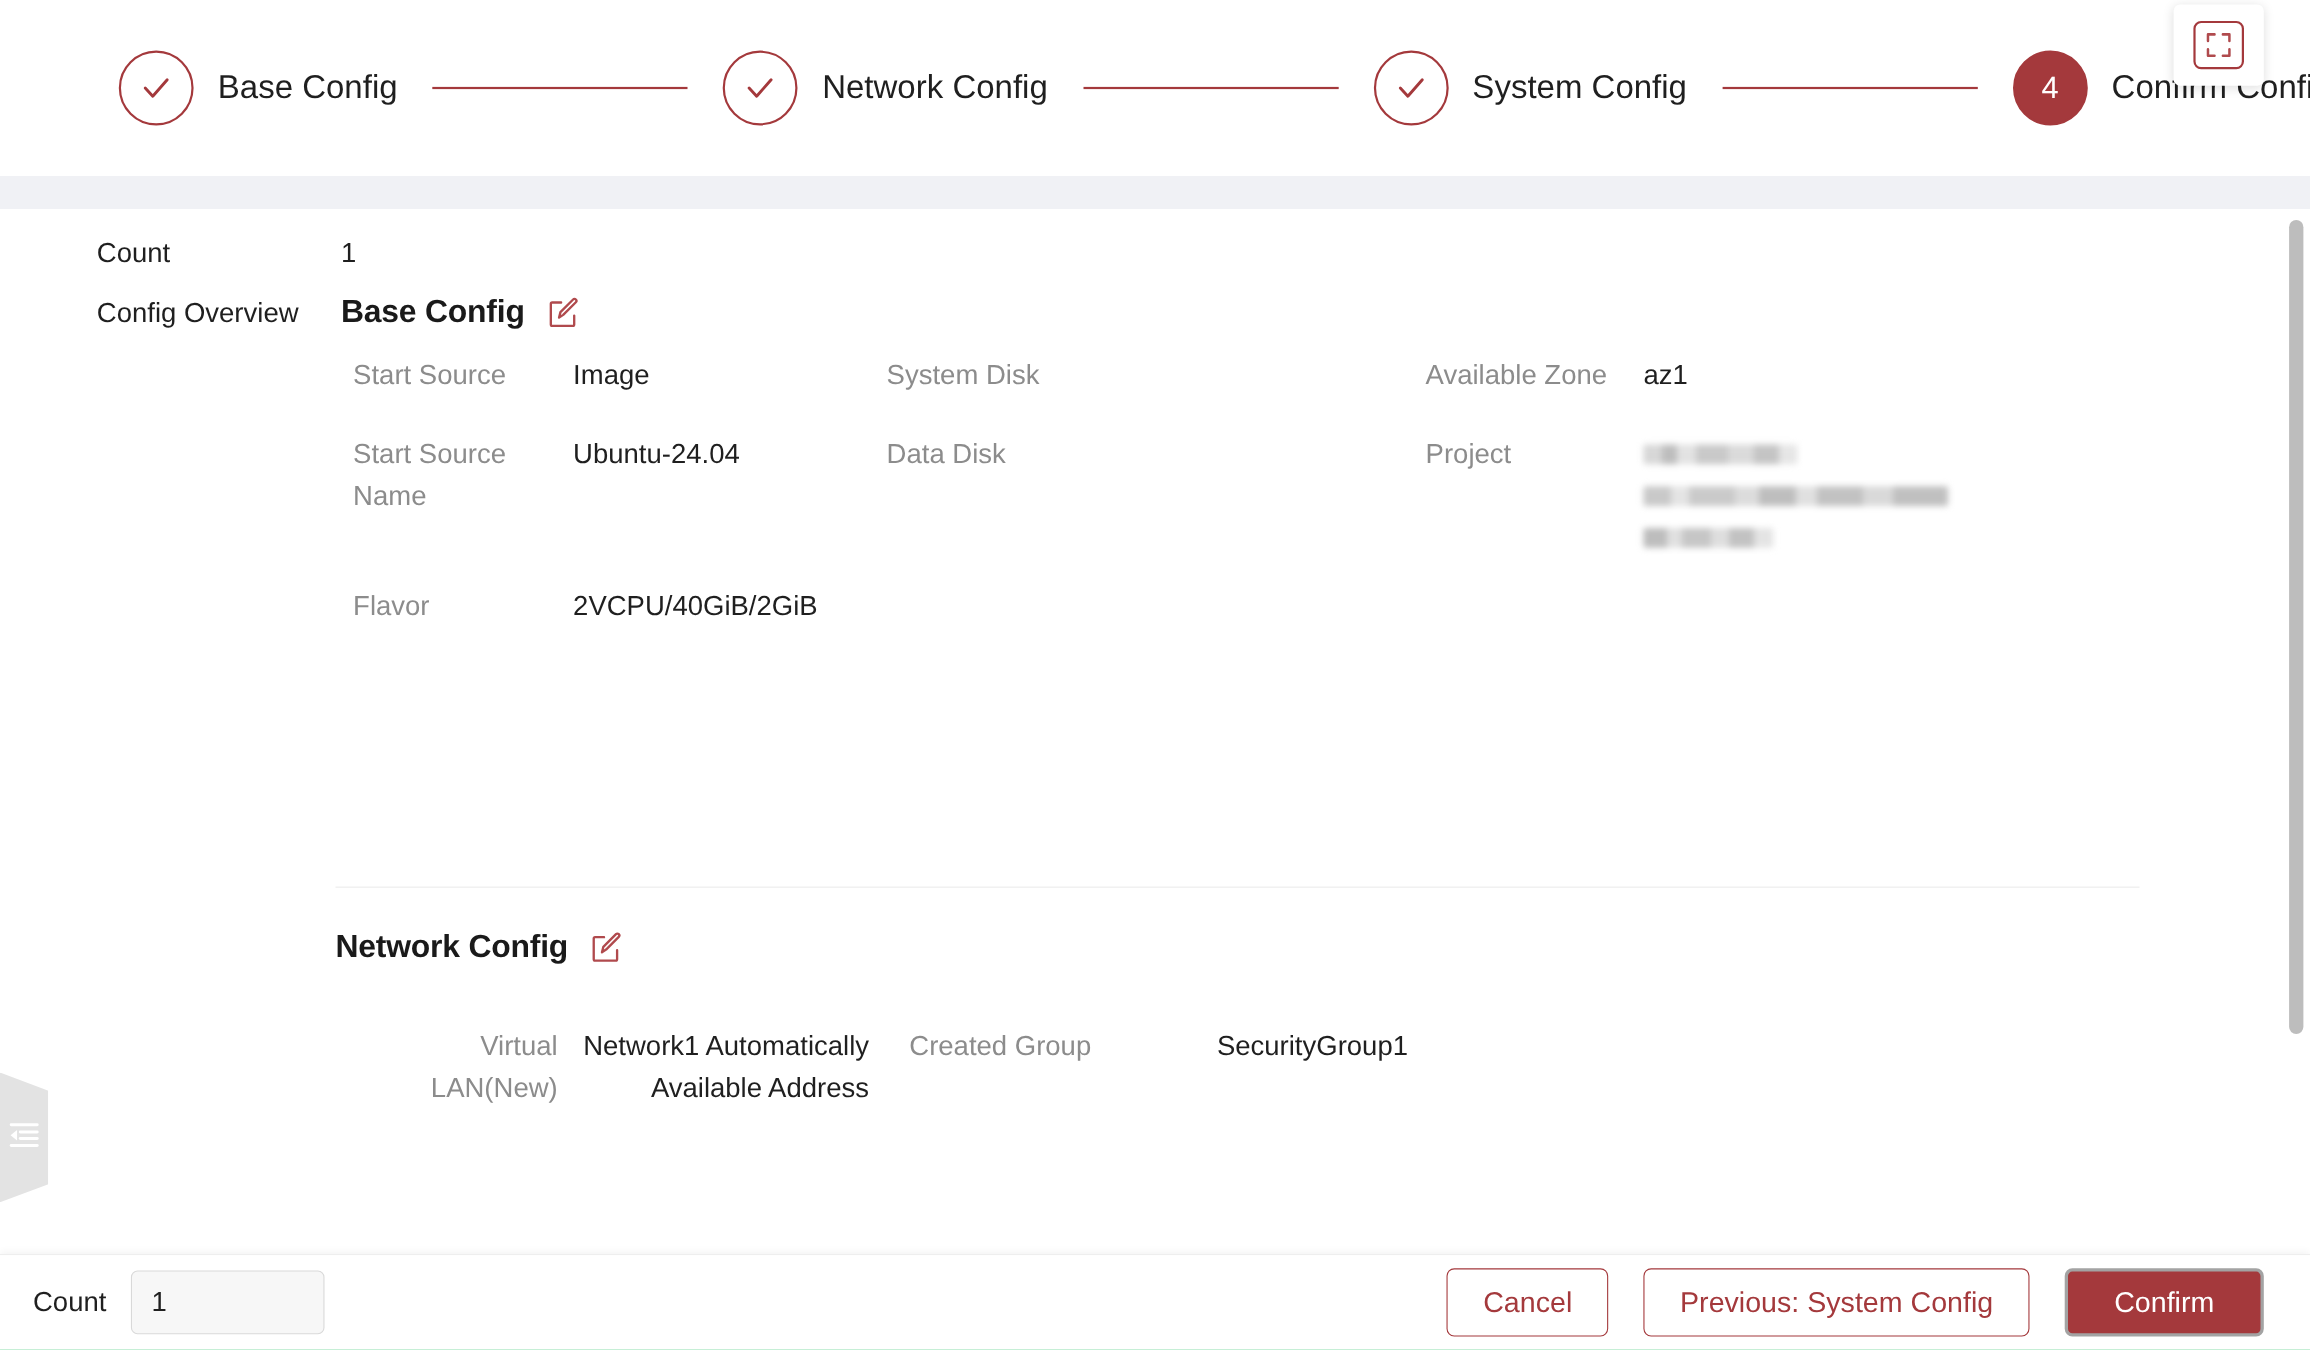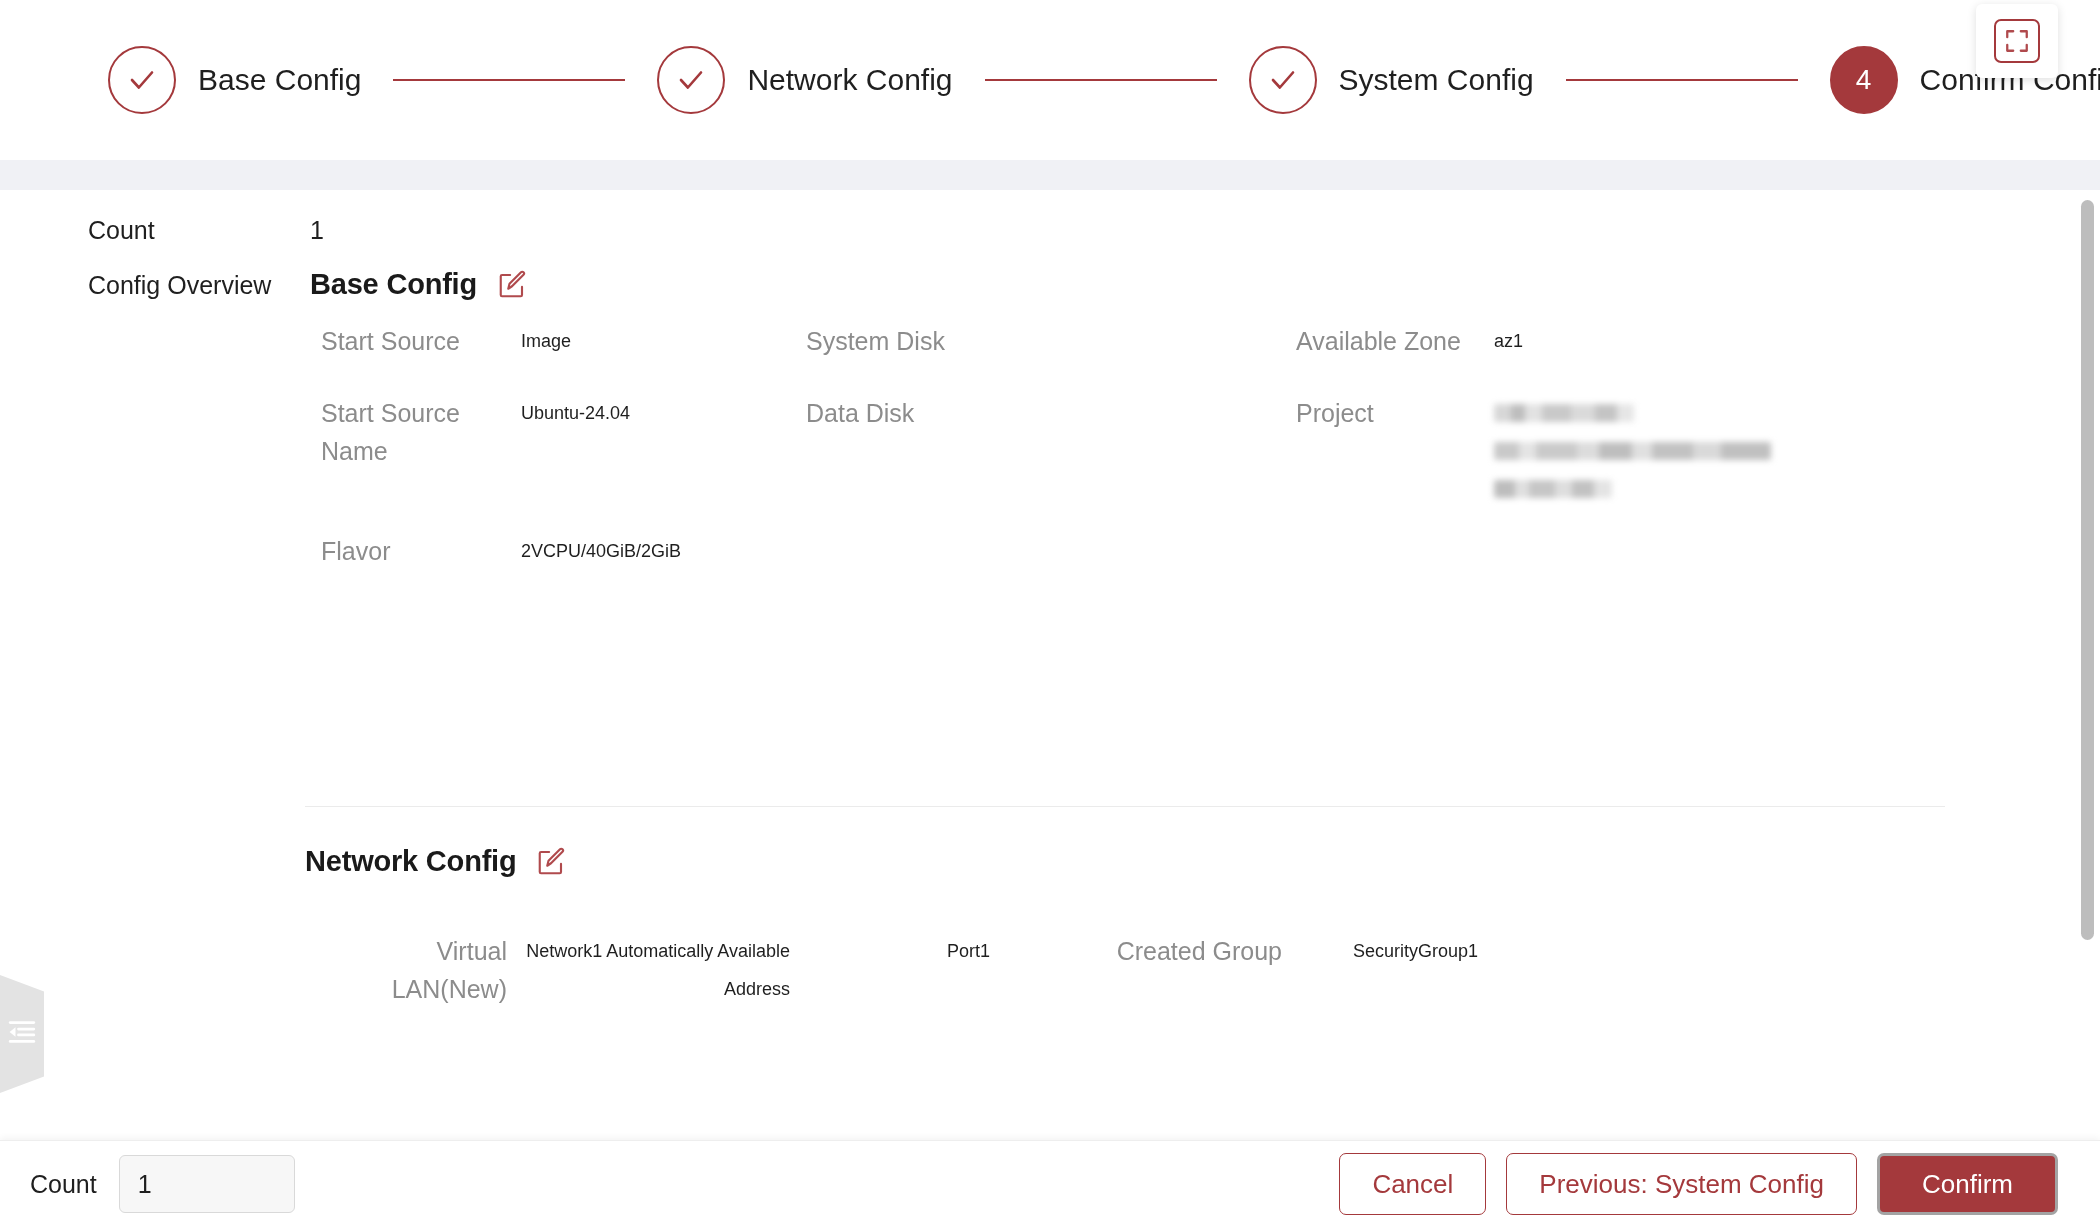--- a/index.html
+++ b/index.html
@@ -74,21 +74,21 @@
     display: grid;
     grid-template-columns: 200px 285px 200px 290px 198px 420px;
     column-gap: 0px;
     row-gap: 0px;
   }
   .dl {
     font-size: 25px; color: #8c8c8c; line-height: 38px; padding-bottom: 34px;
     padding-right: 14px;
   }
   .dv {
-    font-size: 18px; color: #1f1f1f; line-height: 38px; padding-bottom: 34px;
+    font-size: 25px; color: #1f1f1f; line-height: 38px; padding-bottom: 34px;
     padding-right: 16px; word-wrap: break-word;
   }
 
   
   .redact { display:block; border-radius: 2px; }
   .redact.l1 { width: 140px; height: 18px; margin-top: 10px;
     background: linear-gradient(90deg,#d7d7d7 0 12%,#bdbdbd 12% 22%,#e2e2e2 22% 34%,#c9c9c9 34% 55%,#dadada 55% 72%,#c4c4c4 72% 88%,#e6e6e6 88% 100%);
     filter: blur(3px); }
   .redact.l2 { width: 277px; height: 18px; margin-top: 20px;
     background: linear-gradient(90deg,#c9c9c9 0 9%,#e4e4e4 9% 15%,#cacaca 15% 30%,#dcdcdc 30% 38%,#bebebe 38% 50%,#e0e0e0 50% 57%,#c2c2c2 57% 72%,#d9d9d9 72% 82%,#c0c0c0 82% 100%);
@@ -143,21 +143,21 @@
     z-index: 8;
   }
   .footer-left { display:flex; align-items:center; padding-left: 30px; gap: 22px; }
   .count-label { font-size: 25px; color: #1f1f1f; }
   .count-input {
     width: 176px; height: 58px; border: 1px solid #d9d9d9; border-radius: 6px;
     background: #f7f7f7; font-size: 25px; color: #1f1f1f;
     padding: 0 18px; font-family: "Liberation Sans", sans-serif; outline: none;
   }
   .footer-right {
-    margin-left: auto; display:flex; align-items:center; gap: 20px; padding-right: 42px;
+    margin-left: auto; display:flex; align-items:center; gap: 32px; padding-right: 42px;
   }
   .btn {
     height: 62px; border-radius: 7px; font-size: 26px;
     display:flex; align-items:center; justify-content:center;
     cursor: pointer; font-family: "Liberation Sans", sans-serif;
     white-space: nowrap;
   }
   .btn-outline {
     background: #ffffff; color: #a4393c; border: 1px solid #a4393c; padding: 0 32px;
   }
@@ -267,21 +267,20 @@
           <svg width="30" height="30" viewBox="0 0 24 24" fill="none" stroke="#b04a4d" stroke-width="1.7" stroke-linecap="round" stroke-linejoin="round">
             <path d="M20 13.5V20a1 1 0 0 1-1 1H4a1 1 0 0 1-1-1V5a1 1 0 0 1 1-1h6.5"></path>
             <path d="M9 15l1-4 9.2-9.2a1.4 1.4 0 0 1 2 2L12 13z"></path>
           </svg>
         </span>
       </div>
 
       <div class="detail-grid" style="top:742px;text-align:right;">
         <div class="dl">Virtual LAN(New)</div>
         <div class="dv">Network1 Automatically Available Address</div>
-        <div class="dv">Port1</div>
         <div class="dl">Created Group</div>
         <div class="dv">SecurityGroup1</div>
       </div>
 
     </div>
   </div>
 
   <div class="fs-card">
     <div class="fs-inner">
       <svg width="26" height="26" viewBox="0 0 24 24" fill="none" stroke="#b04a4d" stroke-width="2.1" stroke-linecap="round" stroke-linejoin="round">

